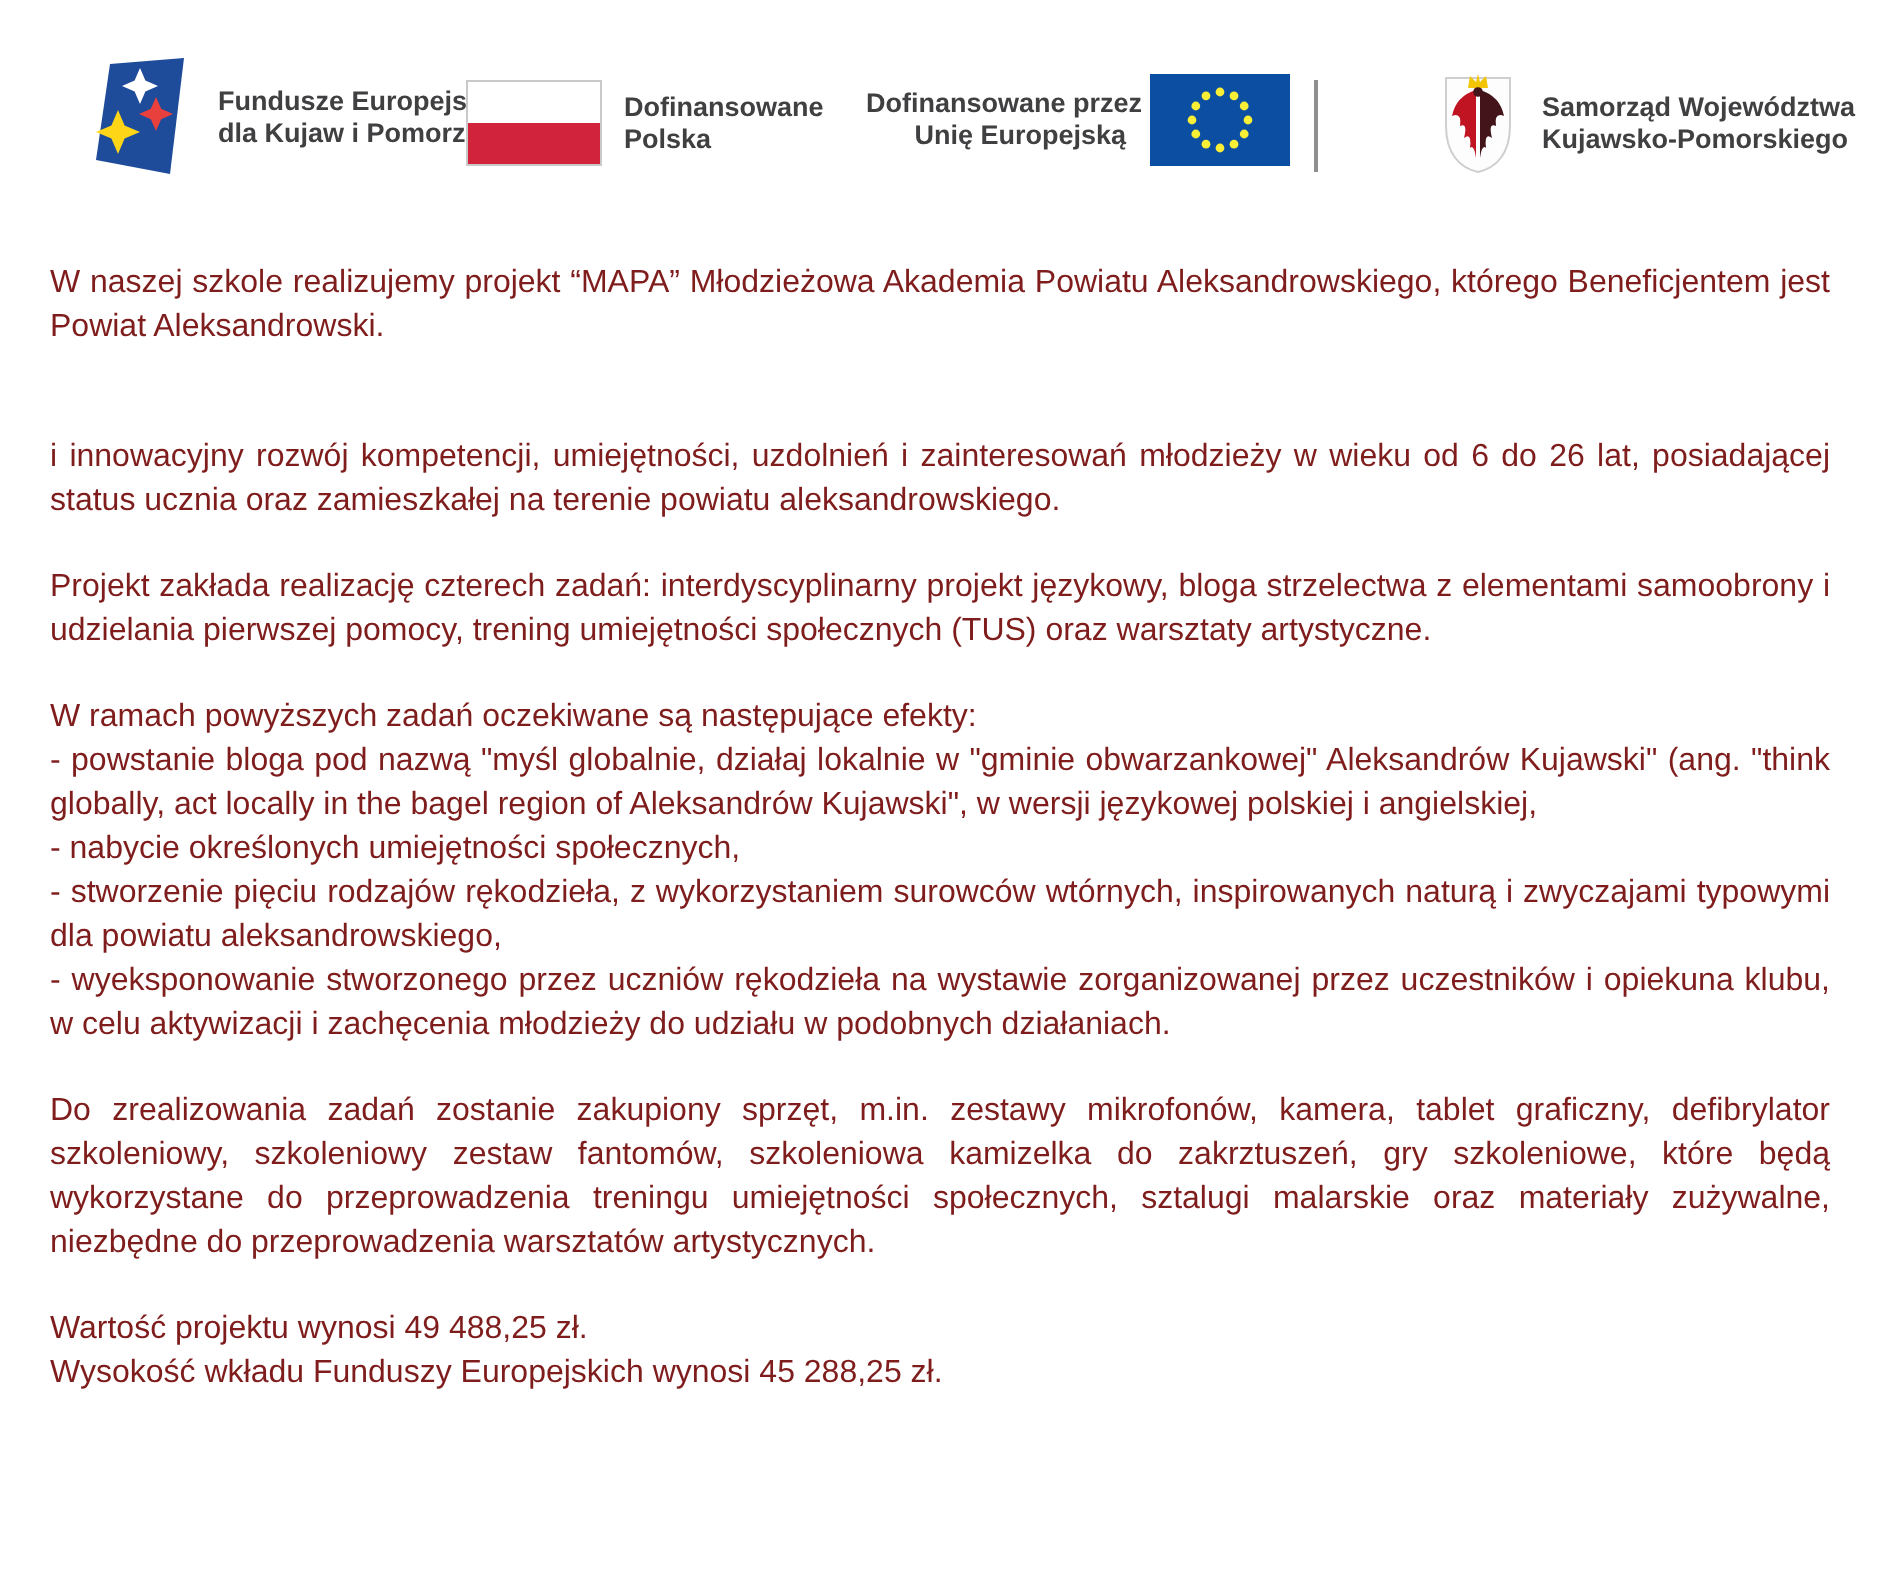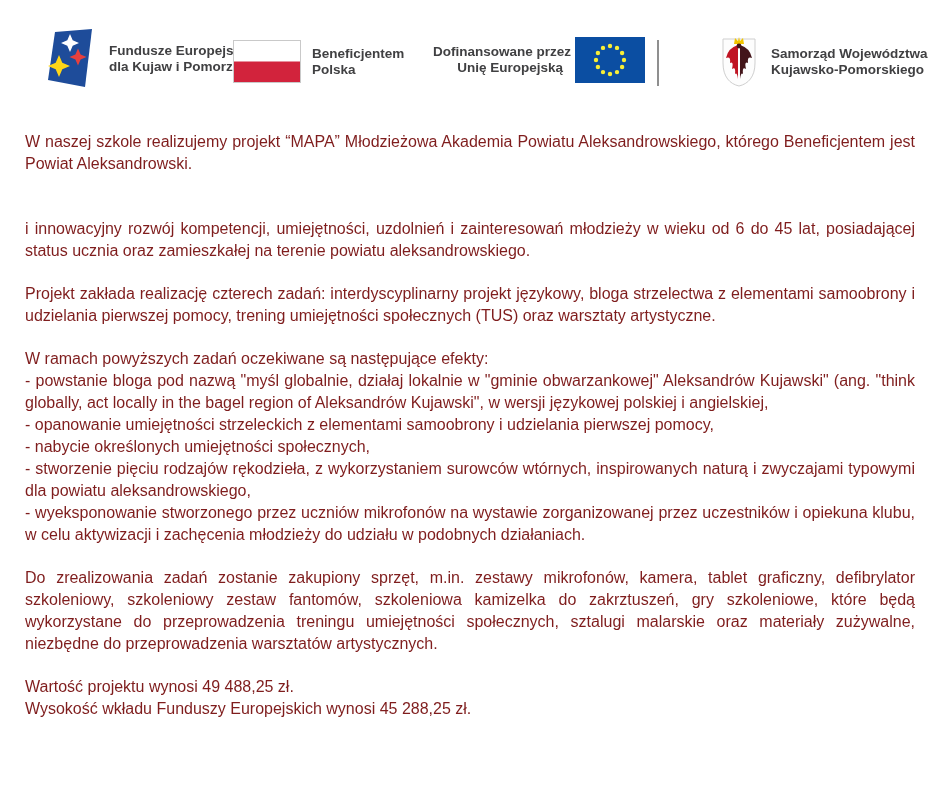--- a/index.html
+++ b/index.html
@@ -55,21 +55,21 @@
     </div>
   </div>
 
   <div class="logo-group pl-group">
     <svg width="68" height="43" viewBox="0 0 68 43">
       <rect x="0.5" y="0.5" width="67" height="42" fill="none" stroke="#c9c9c9" stroke-width="1"></rect>
       <rect x="1" y="1" width="66" height="20.5" fill="#ffffff"></rect>
       <rect x="1" y="21.5" width="66" height="20.5" fill="#d2233c"></rect>
     </svg>
     <div class="logo-label">
-      <div>Beneficjentem</div>
+      <div>Dofinansowane</div>
       <div>Polska</div>
     </div>
   </div>
 
   <div class="logo-group eu-group">
     <div class="logo-label">
       <div>Dofinansowane przez</div>
       <div>Unię Europejską</div>
     </div>
     <svg width="70" height="46" viewBox="0 0 70 46">
@@ -108,32 +108,31 @@
   </div>
 
 </div>
 
 <div class="content">
 
   <div class="para">W naszej szkole realizujemy projekt “MAPA” Młodzieżowa Akademia Powiatu Aleksandrowskiego, którego Beneficjentem jest Powiat Aleksandrowski.</div>
 
   <div class="para">
     <br>
-    <span>i innowacyjny rozwój kompetencji, umiejętności, uzdolnień i zainteresowań młodzieży w wieku od 6 do 45 lat, posiadającej status ucznia oraz zamieszkałej na terenie powiatu aleksandrowskiego.</span>
+    <span>i innowacyjny rozwój kompetencji, umiejętności, uzdolnień i zainteresowań młodzieży w wieku od 6 do 26 lat, posiadającej status ucznia oraz zamieszkałej na terenie powiatu aleksandrowskiego.</span>
   </div>
 
   <div class="para">Projekt zakłada realizację czterech zadań: interdyscyplinarny projekt językowy, bloga strzelectwa z elementami samoobrony i udzielania pierwszej pomocy, trening umiejętności społecznych (TUS) oraz warsztaty artystyczne.</div>
 
   <div class="para effects-block">
     <div>W ramach powyższych zadań oczekiwane są następujące efekty:</div>
     <div>- powstanie bloga pod nazwą "myśl globalnie, działaj lokalnie w "gminie obwarzankowej" Aleksandrów Kujawski" (ang. "think globally, act locally in the bagel region of Aleksandrów Kujawski", w wersji językowej polskiej i angielskiej,</div>
-    <div>- opanowanie umiejętności strzeleckich z elementami samoobrony i udzielania pierwszej pomocy,</div>
     <div>- nabycie określonych umiejętności społecznych,</div>
     <div>- stworzenie pięciu rodzajów rękodzieła, z wykorzystaniem surowców wtórnych, inspirowanych naturą i zwyczajami typowymi dla powiatu aleksandrowskiego,</div>
-    <div>- wyeksponowanie stworzonego przez uczniów mikrofonów na wystawie zorganizowanej przez uczestników i opiekuna klubu, w celu aktywizacji i zachęcenia młodzieży do udziału w podobnych działaniach.</div>
+    <div>- wyeksponowanie stworzonego przez uczniów rękodzieła na wystawie zorganizowanej przez uczestników i opiekuna klubu, w celu aktywizacji i zachęcenia młodzieży do udziału w podobnych działaniach.</div>
   </div>
 
   <div class="para">Do zrealizowania zadań zostanie zakupiony sprzęt, m.in. zestawy mikrofonów, kamera, tablet graficzny, defibrylator szkoleniowy, szkoleniowy zestaw fantomów, szkoleniowa kamizelka do zakrztuszeń, gry szkoleniowe, które będą wykorzystane do przeprowadzenia treningu umiejętności społecznych, sztalugi malarskie oraz materiały zużywalne, niezbędne do przeprowadzenia warsztatów artystycznych.</div>
 
   <div class="para">
     <span>Wartość projektu wynosi 49 488,25 zł.</span><br>
     <span>Wysokość wkładu Funduszy Europejskich wynosi 45 288,25 zł.</span>
   </div>
 
 </div>

